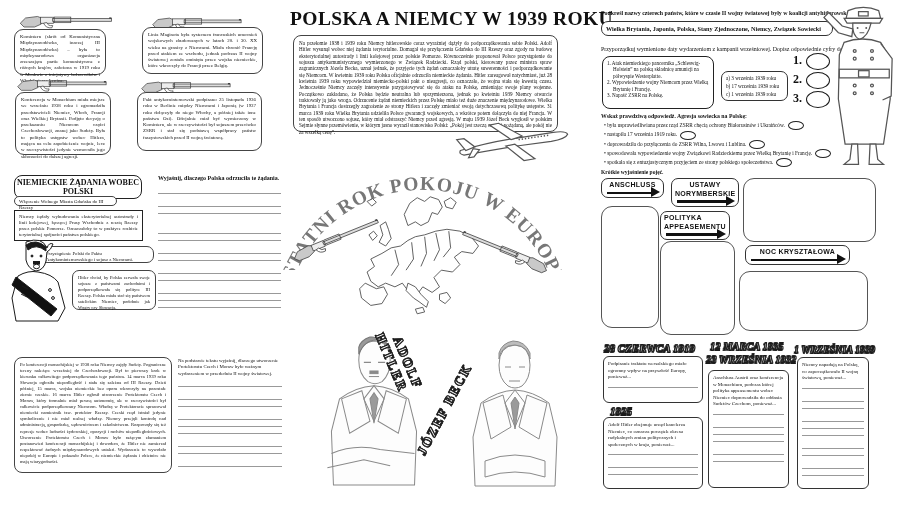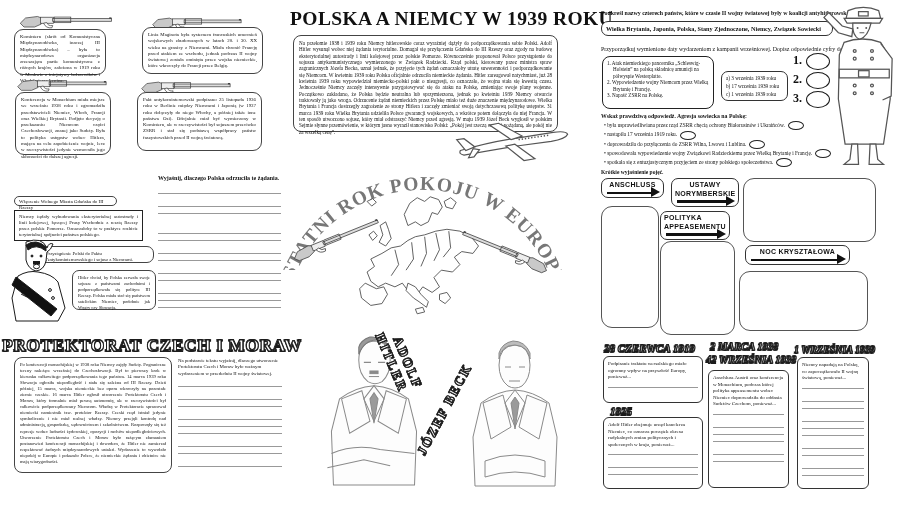--- a/index.html
+++ b/index.html
@@ -164,32 +164,32 @@
   <svg class="abs lineart" style="left:15px;top:75px;width:96px;height:19px">
       <use href="#rifle"></use>
     </svg>
   <div class="abs bubble" style="left:15px;top:92px;width:96px;height:63px">Konferencja w Monachium miała miejsce we wrześniu 1938 roku i zgromadziła przedstawicieli Niemiec, Włoch, Francji oraz Wielkiej Brytanii. Podjęto decyzję o przekazaniu Niemcom części Czechosłowacji, znanej jako Sudety. Była to polityka ustępstw wobec Hitlera, mająca na celu zapobieżenie wojnie, lecz w rzeczywistości jedynie wzmocniła jego skłonności do dalszej agresji.</div>
 
   <svg class="abs lineart" style="left:139px;top:77px;width:96px;height:19px">
       <use href="#rifle"></use>
     </svg>
   <div class="abs bubble" style="left:137px;top:92px;width:125px;height:59px">Pakt antykominternowski podpisano 25 listopada 1936 roku w Berlinie między Niemcami i Japonią (w 1937 roku dołączyły do niego Włochy, a później także inne państwa Osi). Oficjalnie miał być wymierzony w Komintern, ale w rzeczywistości był sojuszem przeciwko ZSRR i stał się podstawą współpracy państw faszystowskich przed II wojną światową.</div>
 
+  <div class="abs" style="left:14px;top:175px;width:126px;border:1.3px solid #222;border-radius:8px;background:#fff;text-align:center;font-weight:bold;font-size:8px;padding:2px 0">NIEMIECKIE ŻĄDANIA WOBEC POLSKI</div>
   <div class="abs prompt" style="left:158px;top:175px;width:126px">Wyjaśnij, dlaczego Polska odrzuciła te żądania.</div>
   <div class="abs ruled" style="left:158px;top:187px;width:123px;height:125px"></div>
 
   <div class="abs bubble" style="left:14px;top:196px;width:103px;height:10px;padding:2px 4px;border-radius:6px;text-align:left">Włączenie Wolnego Miasta Gdańska do III Rzeszy</div>
   <div class="abs rect" style="left:14px;top:210px;width:129px;height:31px">Niemcy żądały wybudowania eksterytorialnej autostrady i linii kolejowej, łączącej Prusy Wschodnie z resztą Rzeszy przez polskie Pomorze. Oznaczałoby to w praktyce rozbicie terytorialnej spójności państwa polskiego.</div>
   <div class="abs bubble" style="left:40px;top:246px;width:114px;height:17px;border-radius:7px;text-align:left;font-size:4.7px;line-height:6px">Przystąpienie Polski do Paktu Antykominternowskiego i sojusz z Niemcami.</div>
   <div class="abs bubble" style="left:72px;top:270px;width:84px;height:40px;border-radius:7px;font-size:4.5px;line-height:5.9px">Hitler chciał, by Polska zerwała swoje sojusze z państwami zachodnimi i podporządkowała się polityce III Rzeszy. Polska miała stać się państwem satelickim Niemiec, podobnie jak Węgry czy Słowacja.</div>
   <svg class="abs lineart" style="left:8px;top:238px;width:64px;height:84px">
       <use href="#hitlercartoon"></use>
     </svg>
 
-  <div class="abs outline" style="left:2px;top:335px;width:258px;font-size:17.5px;letter-spacing:.5px;text-align:center;white-space:nowrap">PROTEKTORAT CZECH I MORAW</div>
   <div class="abs bubble" style="left:14px;top:357px;width:158px;height:116px;border-radius:8px;font-size:4.6px;line-height:6.05px">Po konferencji monachijskiej w 1938 roku Niemcy zajęły Sudety. Pograniczne tereny należące wcześniej do Czechosłowacji. Był to pierwszy krok w kierunku całkowitego podporządkowania tego państwa. 14 marca 1939 roku Słowacja ogłosiła niepodległość i stała się zależna od III Rzeszy. Dzień później, 15 marca, wojska niemieckie bez oporu wkroczyły na pozostałe ziemie czeskie. 16 marca Hitler ogłosił utworzenie Protektoratu Czech i Moraw, który formalnie miał pewną autonomię, ale w rzeczywistości był całkowicie podporządkowany Niemcom. Władzę w Protektoracie sprawował niemiecki namiestnik tzw. protektor Rzeszy. Czeski rząd istniał jedynie symbolicznie i nie miał realnej władzy. Niemcy przejęli kontrolę nad administracją, gospodarką, sądownictwem i szkolnictwem. Rozpoczęły się też represje wobec ludności żydowskiej, opozycji i ruchów niepodległościowych. Utworzenie Protektoratu Czech i Moraw było rażącym złamaniem postanowień konferencji monachijskiej i dowodem, że Hitler nie zamierzał respektować żadnych międzynarodowych ustaleń. Wydarzenie to wywołało niepokój w Europie i pokazało Polsce, że niemieckie żądania i obietnice nie mają wiarygodności.</div>
   <div class="abs" style="left:178px;top:358px;width:103px;font-size:4.9px;line-height:6.4px">Na podstawie tekstu wyjaśnij, dlaczego utworzenie Protektoratu Czech i Moraw było ważnym wydarzeniem w przededniu II wojny światowej.</div>
   <div class="abs ruled" style="left:178px;top:380px;width:104px;height:93px"></div>
 
   <div class="abs" style="left:290px;top:8px;width:268px;text-align:center;font-weight:bold;font-size:19.5px;letter-spacing:.4px;white-space:nowrap">POLSKA A NIEMCY W 1939 ROKU</div>
   <div class="abs bubble" style="left:293px;top:35px;width:265px;height:97px;border-radius:8px;font-size:5.1px;line-height:6.35px">Na przełomie 1938 i 1939 roku Niemcy hitlerowskie coraz wyraźniej dążyły do podporządkowania sobie Polski. Adolf Hitler wysunął wobec niej żądania terytorialne. Domagał się przyłączenia Gdańska do III Rzeszy oraz zgody na budowę eksterytorialnej autostrady i linii kolejowej przez polskie Pomorze. Równocześnie proponował Polsce przystąpienie do sojuszu antykomunistycznego wymierzonego w Związek Radziecki. Rząd polski, kierowany przez ministra spraw zagranicznych Józefa Becka, uznał jednak, że przyjęcie tych żądań oznaczałoby utratę suwerenności i podporządkowanie się Niemcom. W kwietniu 1939 roku Polska oficjalnie odrzuciła niemieckie żądania. Hitler zareagował natychmiast, już 28 kwietnia 1939 roku wypowiedział niemiecko-polski pakt o nieagresji, co oznaczało, że wojna stała się kwestią czasu. Jednocześnie Niemcy zaczęły intensywnie przygotowywać się do ataku na Polskę, zmieniając swoje plany wojenne. Początkowo zakładano, że Polska będzie neutralna lub sprzymierzona, jednak po kwietniu 1939 Niemcy otwarcie traktowały ją jako wroga. Odrzucenie żądań niemieckich przez Polskę miało też duże znaczenie międzynarodowe. Wielka Brytania i Francja dostrzegły zagrożenie ze strony Hitlera i zaczęły zmieniać swoją dotychczasową politykę ustępstw. 31 marca 1939 roku Wielka Brytania udzieliła Polsce gwarancji wojskowych, a wkrótce potem dołączyła do niej Francja. W ten sposób utworzono sojusz, który miał odstraszyć Niemcy przed agresją. W maju 1939 Józef Beck wygłosił w polskim Sejmie słynne przemówienie, w którym jasno wyraził stanowisko Polski: „Pokój jest rzeczą cenną i pożądaną, ale pokój nie za wszelką cenę”.</div>
   <svg class="abs lineart" style="left:453px;top:116px;width:122px;height:50px">
       <use href="#plane"></use>
     </svg>
 
@@ -286,22 +286,22 @@
     <div>Podpisanie traktatu wersalskiego miało ogromny wpływ na przyszłość Europy, ponieważ...</div>
     <div class="ruled" style="height:18px"></div>
   </div>
 
   <div class="abs outline tl-head" style="left:610px;top:405px;font-size:11px">1925</div>
   <div class="abs tl-box" style="left:603px;top:417px;width:100px;height:72px">
     <div>Adolf Hitler obejmuje urząd kanclerza Niemiec, co oznacza początek okresu radykalnych zmian politycznych i społecznych w kraju, ponieważ...</div>
     <div class="ruled" style="height:36px"></div>
   </div>
 
-  <div class="abs outline tl-head" style="left:710px;top:341px;font-size:10.5px">2 MARCA 1938</div>
-  <div class="abs outline tl-head" style="left:706px;top:354px;font-size:10.5px">42 WRZEŚNIA 1938</div>
+  <div class="abs outline tl-head" style="left:710px;top:341px;font-size:10.5px">12 MARCA 1935</div>
+  <div class="abs outline tl-head" style="left:706px;top:354px;font-size:10.5px">23 WRZEŚNIA 1932</div>
   <div class="abs tl-box" style="left:708px;top:370px;width:81px;height:118px">
     <div>Anschluss Austrii oraz konferencja w Monachium, podczas której polityka appeasementu wobec Niemiec doprowadziła do oddania Sudetów Czechom, ponieważ...</div>
     <div class="ruled" style="height:66px"></div>
   </div>
 
   <div class="abs outline tl-head" style="left:794px;top:344px;font-size:10px">1 WRZEŚNIA 1939</div>
   <div class="abs tl-box" style="left:797px;top:357px;width:72px;height:132px">
     <div>Niemcy napadają na Polskę, co zapoczątkowało II wojnę światową, ponieważ...</div>
     <div class="ruled" style="height:96px"></div>
   </div>

